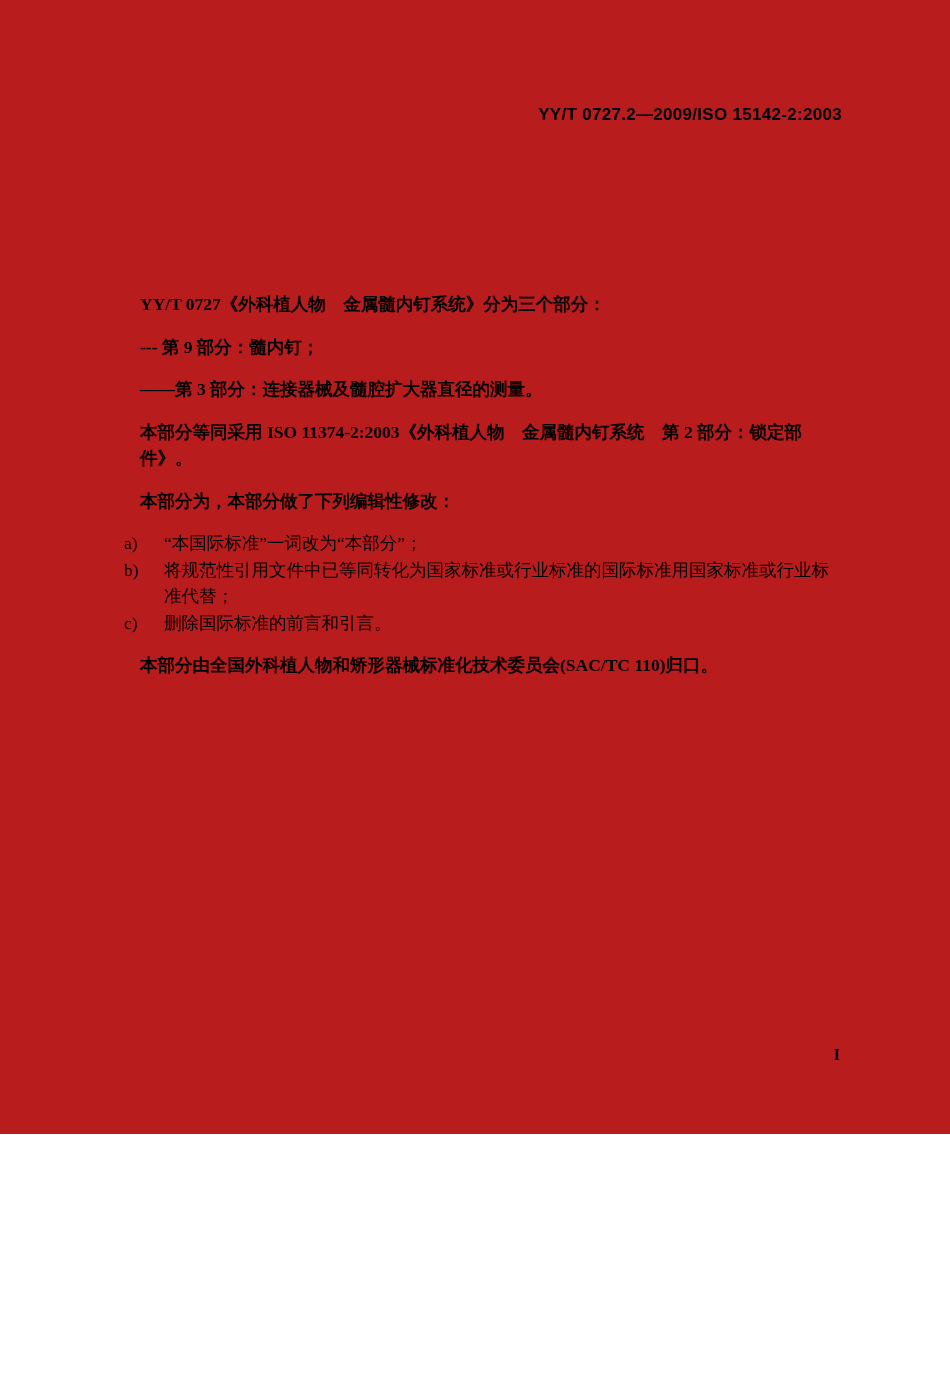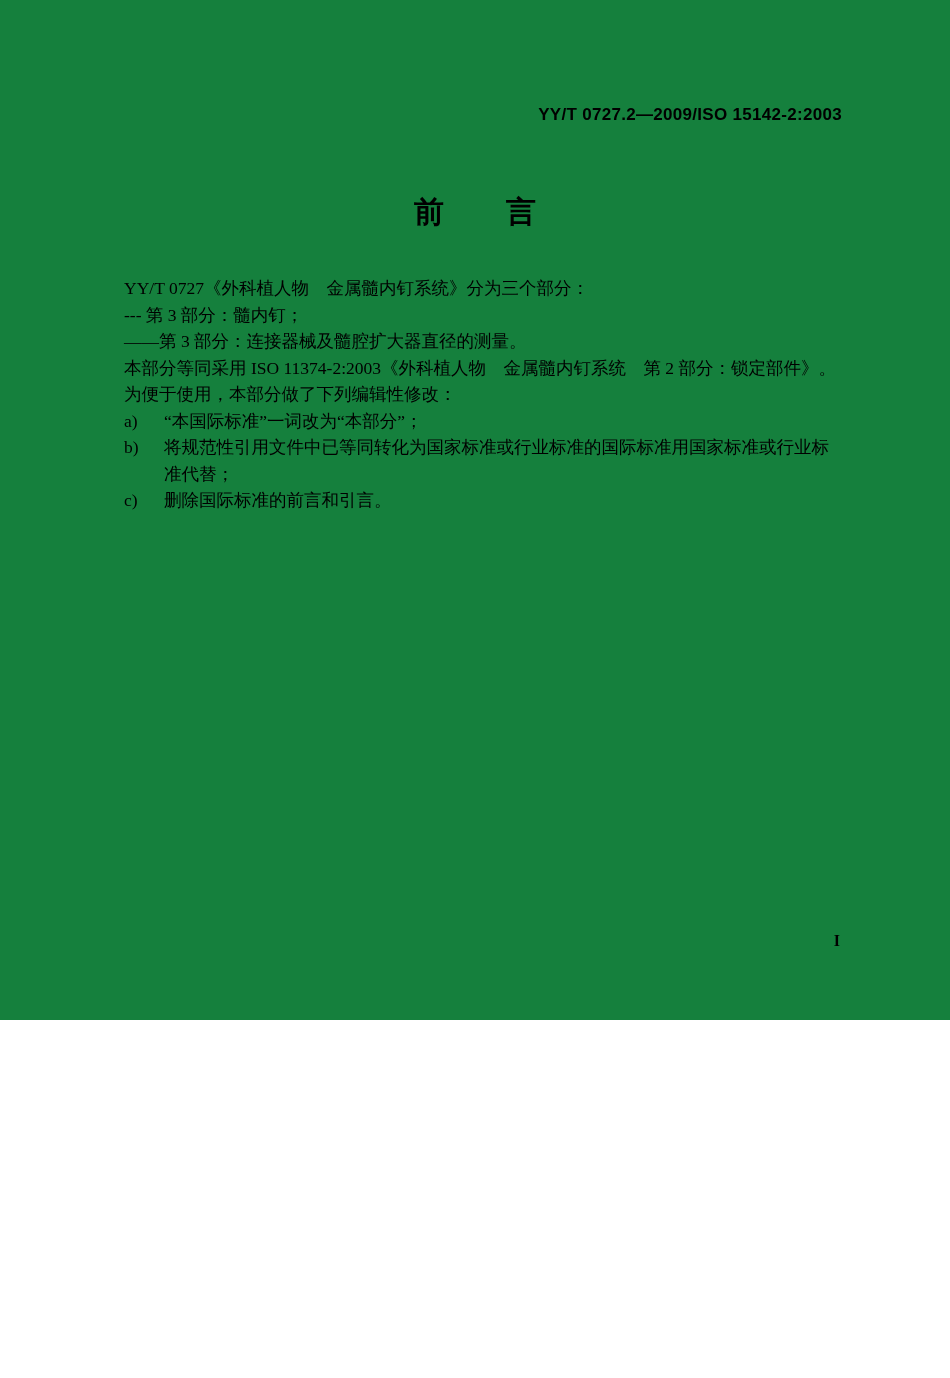--- a/index.html
+++ b/index.html
@@ -11,22 +11,22 @@
     width: 950px;
     height: 1378px;
     position: relative;
     font-family: "Liberation Serif", "DejaVu Serif", serif;
     color: #000000;
   }
   .page {
     position: absolute;
     inset: 0;
     width: 950px;
-    height: 1020px;
-    background: #15803d;
+    height: 1134px;
+    background: #b91c1c;
   }
   .header {
     position: absolute;
     top: 105px;
     right: 108px;
     font-family: "Liberation Sans", sans-serif;
     font-size: 17px;
     font-weight: bold;
     letter-spacing: 0.3px;
     white-space: nowrap;
@@ -46,22 +46,23 @@
   .body-block {
     position: absolute;
     top: 275px;
     left: 124px;
     width: 718px;
     font-size: 17.5px;
     line-height: 26.5px;
   }
   .line {
     white-space: pre-wrap;
-    margin: 0;
+    margin: 16px;
     padding: 0;
+    font-weight: bold;
   }
   .line.indent-dash {
     text-indent: 0;
   }
   .item {
     display: flex;
     align-items: flex-start;
     margin: 0;
   }
   .item-marker {
@@ -82,43 +83,43 @@
     font-weight: bold;
   }
 </style>
 </head>
 <body>
 
 <div class="page">
 
   <div class="header">YY/T 0727.2—2009/ISO 15142-2:2003</div>
 
-  <div class="doc-title">前　言</div>
 
   <div class="body-block">
 
     <p class="line">YY/T 0727《外科植人物　金属髓内钉系统》分为三个部分：</p>
 
-    <p class="line indent-dash">--- 第 3 部分：髓内钉；</p>
+    <p class="line indent-dash">--- 第 9 部分：髓内钉；</p>
     <p class="line indent-dash">——第 3 部分：连接器械及髓腔扩大器直径的测量。</p>
 
     <p class="line">本部分等同采用 ISO 11374-2:2003《外科植人物　金属髓内钉系统　第 2 部分：锁定部件》。</p>
-    <p class="line">为便于使用，本部分做了下列编辑性修改：</p>
+    <p class="line">本部分为，本部分做了下列编辑性修改：</p>
 
     <div class="item">
       <span class="item-marker">a)</span>
       <span class="item-text">“本国际标准”一词改为“本部分”；</span>
     </div>
     <div class="item">
       <span class="item-marker">b)</span>
       <span class="item-text">将规范性引用文件中已等同转化为国家标准或行业标准的国际标准用国家标准或行业标准代替；</span>
     </div>
     <div class="item">
       <span class="item-marker">c)</span>
       <span class="item-text">删除国际标准的前言和引言。</span>
     </div>
 
+    <p class="line">本部分由全国外科植人物和矫形器械标准化技术委员会(SAC/TC 110)归口。</p>
 
   </div>
 
   <div class="page-number">I</div>
 
 </div>
 
 </body></html>

